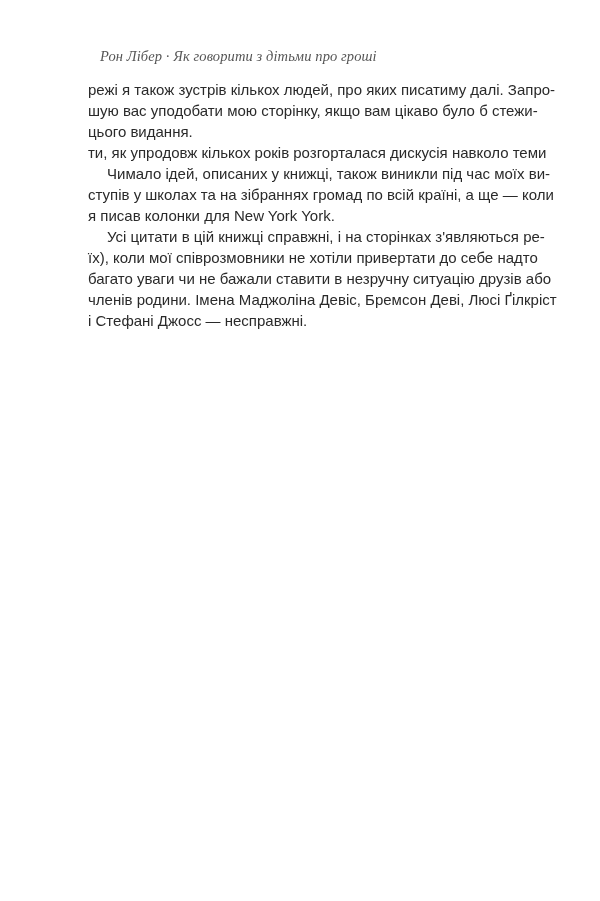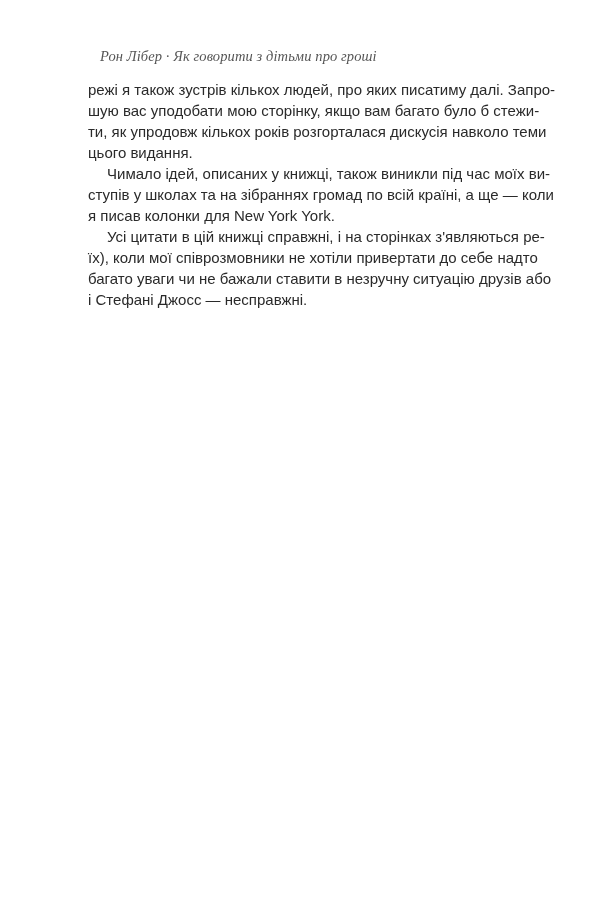--- a/index.html
+++ b/index.html
@@ -52,28 +52,29 @@
     }
   </style>
 </head>
 <body>
 
 <div class="running-head">Рон Лібер · Як говорити з дітьми про гроші</div>
 
 <div class="text-block">
   <div class="paragraph">
     <span class="line">режі я також зустрів кількох людей, про яких писатиму далі. Запро-</span>
-    <span class="line">шую вас уподобати мою сторінку, якщо вам багато було б стежи-</span>
+    <span class="line">шую вас уподобати мою сторінку, якщо вам цікаво було б стежи-</span>
+    <span class="line last">цього видання.</span>
     <span class="line">ти, як упродовж кількох років розгорталася дискусія навколо теми</span>
-    <span class="line last">цього видання.</span>
   </div>
   <div class="paragraph">
     <span class="line indent">Чимало ідей, описаних у книжці, також виникли під час моїх ви-</span>
     <span class="line">ступів у школах та на зібраннях громад по всій країні, а ще — коли</span>
     <span class="line last">я писав колонки для New York York.</span>
   </div>
   <div class="paragraph">
     <span class="line indent">Усі цитати в цій книжці справжні, і на сторінках з'являються ре-</span>
     <span class="line">їх), коли мої співрозмовники не хотіли привертати до себе надто</span>
     <span class="line">багато уваги чи не бажали ставити в незручну ситуацію друзів або</span>
+    <span class="line">членів родини. Імена Маджоліна Девіс, Бремсон Деві, Люсі Ґілкріст</span>
     <span class="line last">і Стефані Джосс — несправжні.</span>
   </div>
 </div>
 
 </body></html>

